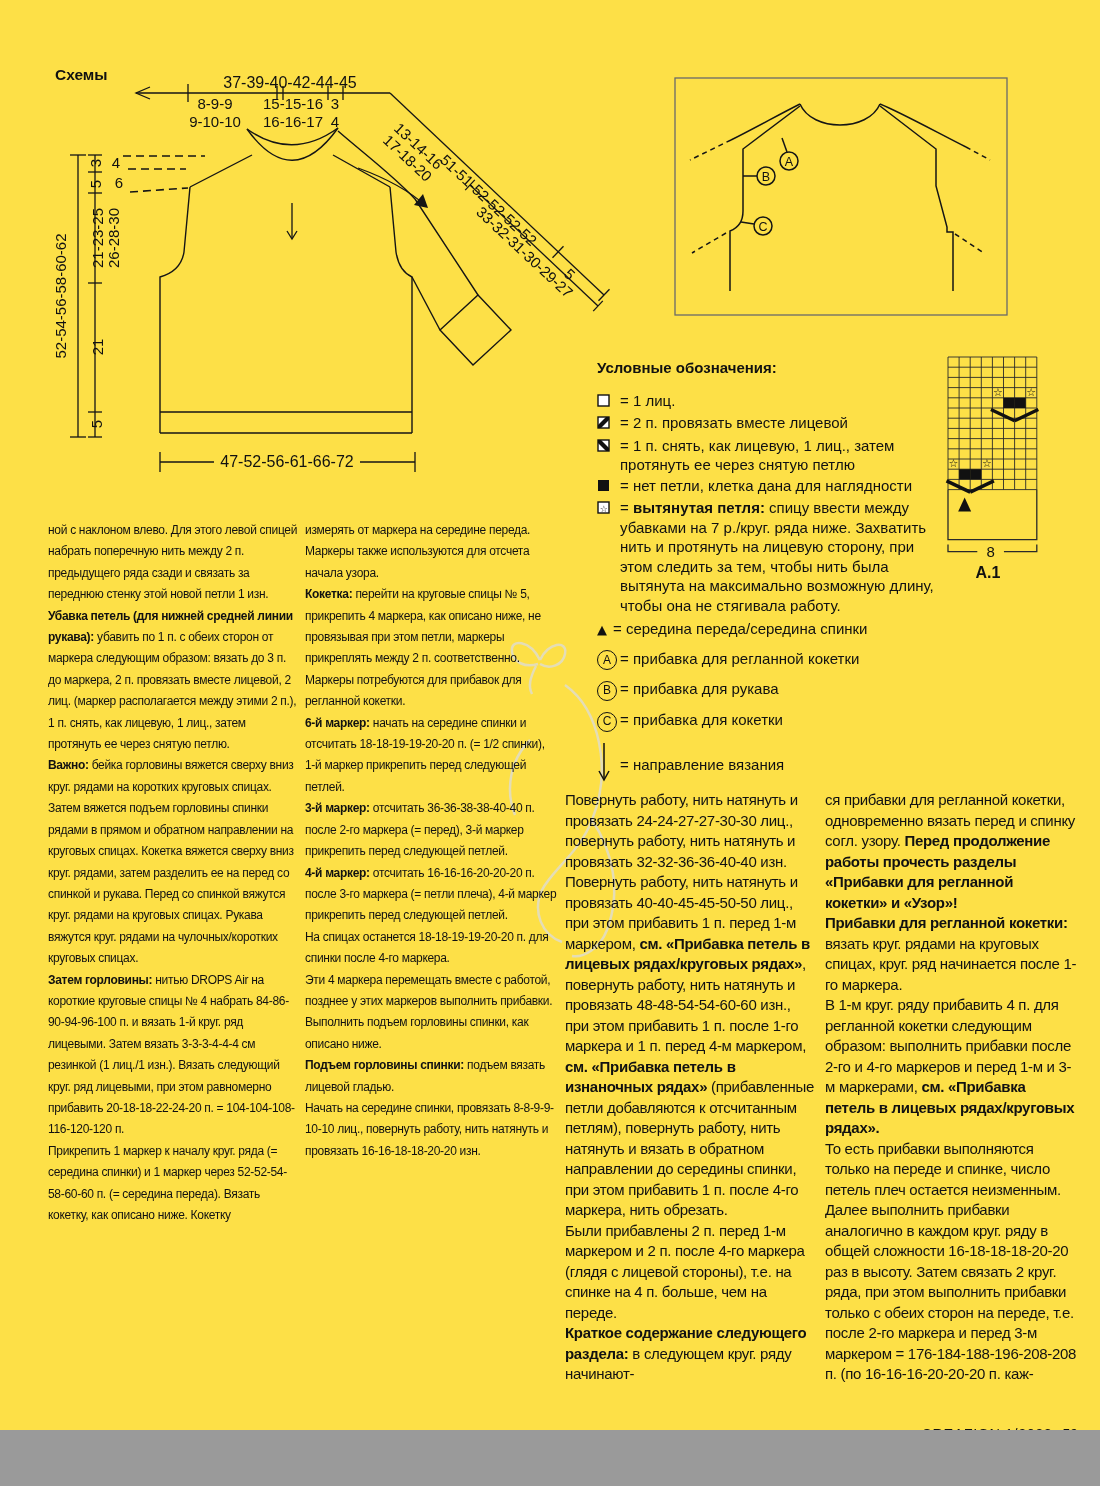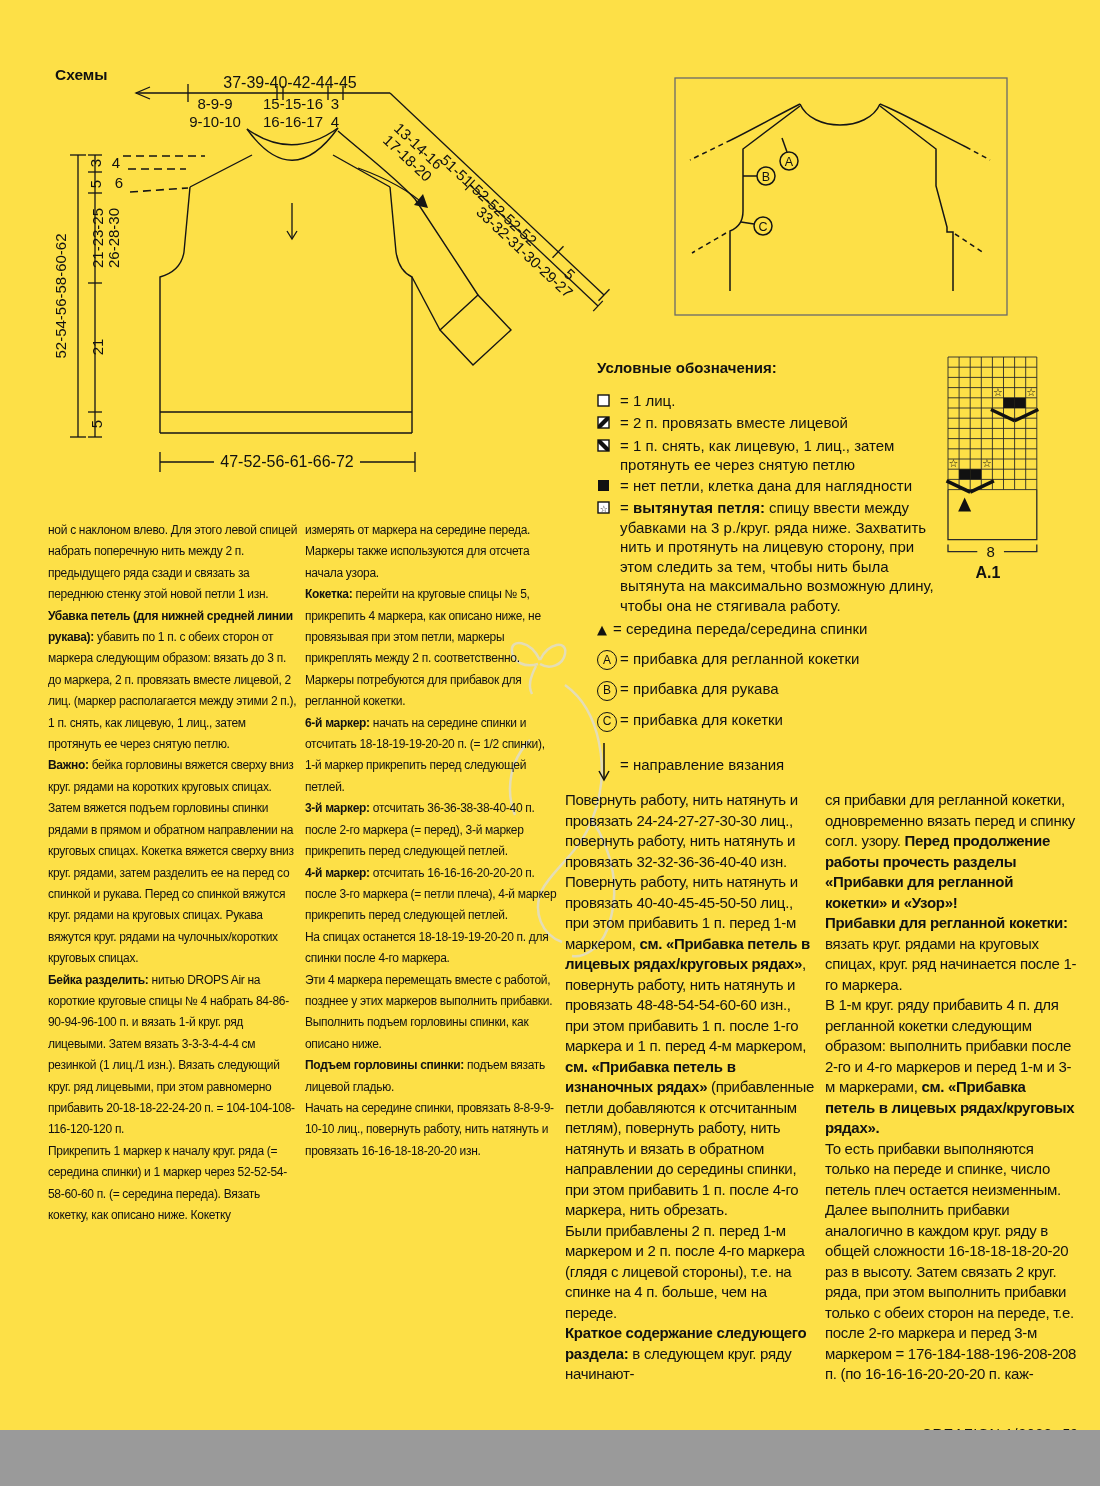--- a/index.html
+++ b/index.html
@@ -208,21 +208,21 @@
       <span class="lt"><span>= нет петли, клетка дана для наглядности</span></span>
     </div>
 
     <div class="li">
       <span class="sym">
         <svg width="14" height="14">
             <rect x="1" y="1" width="11" height="11" fill="#fff" stroke="#111" stroke-width="1.4"></rect>
         <text x="6.7" y="10.6" text-anchor="middle" style="font:9px 'DejaVu Sans',sans-serif;fill:#111">☆</text>
           </svg>
       </span>
-      <span class="lt"><span>= </span><span class="b">вытянутая петля:</span><span> спицу ввести между убавками на 3 р./круг. ряда ниже. Захватить нить и протянуть на лицевую сторону, при этом следить за тем, чтобы нить была вытянута на максимально возможную длину, чтобы она не стягивала работу.</span></span>
+      <span class="lt"><span>= </span><span class="b">вытянутая петля:</span><span> спицу ввести между убавками на 7 р./круг. ряда ниже. Захватить нить и протянуть на лицевую сторону, при этом следить за тем, чтобы нить была вытянута на максимально возможную длину, чтобы она не стягивала работу.</span></span>
     </div>
 
     <div class="li tri">
       <span class="sym">▲</span>
       <span class="lt"><span>= середина переда/середина спинки</span></span>
     </div>
 
     <div class="li abc">
       <span class="sym"><span class="circ">A</span></span>
       <span class="lt"><span>= прибавка для регланной кокетки</span></span>
@@ -287,21 +287,21 @@
       <polygon points="22.65,144.6 16.15,158.6 29.15,158.6" fill="#111"></polygon>
       <path d="M6,191.6 L6,198.6 L35.304,198.6 M61.943999999999996,198.6 L94.8,198.6 L94.8,191.6" class="cgb"></path>
       <text x="48.623999999999995" y="203.6" text-anchor="middle" class="cnum">8</text>
       <text x="45.96" y="224.6" text-anchor="middle" class="cl">A.1</text>
     </svg>
 
   <div class="col c12" style="left:48px;top:520px;">
       <p><span>ной с наклоном влево. Для этого левой спицей набрать поперечную нить между 2 п. предыдущего ряда сзади и связать за переднюю стенку этой новой петли 1 изн.</span></p>
       <p><span class="b">Убавка петель (для нижней средней линии рукава):</span><span> убавить по 1 п. с обеих сторон от маркера следующим образом: вязать до 3 п. до маркера, 2 п. провязать вместе лицевой, 2 лиц. (маркер располагается между этими 2 п.), 1 п. снять, как лицевую, 1 лиц., затем протянуть ее через снятую петлю.</span></p>
       <p><span class="b">Важно:</span><span> бейка горловины вяжется сверху вниз круг. рядами на коротких круговых спицах. Затем вяжется подъем горловины спинки рядами в прямом и обратном направлении на круговых спицах. Кокетка вяжется сверху вниз круг. рядами, затем разделить ее на перед со спинкой и рукава. Перед со спинкой вяжутся круг. рядами на круговых спицах. Рукава вяжутся круг. рядами на чулочных/коротких круговых спицах.</span></p>
-      <p><span class="b">Бейка разделить:</span><span> нитью DROPS Air на короткие круговые спицы № 4 набрать 84-86-90-94-96-100 п. и вязать 1-й круг. ряд лицевыми. Затем вязать 3-3-3-4-4-4 см резинкой (1 лиц./1 изн.). Вязать следующий круг. ряд лицевыми, при этом равномерно прибавить 20-18-18-22-24-20 п. = 104-104-108-116-120-120 п.</span></p>
+      <p><span class="b">Затем горловины:</span><span> нитью DROPS Air на короткие круговые спицы № 4 набрать 84-86-90-94-96-100 п. и вязать 1-й круг. ряд лицевыми. Затем вязать 3-3-3-4-4-4 см резинкой (1 лиц./1 изн.). Вязать следующий круг. ряд лицевыми, при этом равномерно прибавить 20-18-18-22-24-20 п. = 104-104-108-116-120-120 п.</span></p>
       <p><span>Прикрепить 1 маркер к началу круг. ряда (= середина спинки) и 1 маркер через 52-52-54-58-60-60 п. (= середина переда). Вязать кокетку, как описано ниже. Кокетку</span></p>
     </div>
   <div class="col c12" style="left:305px;top:520px;">
       <p><span>измерять от маркера на середине переда. Маркеры также используются для отсчета начала узора.</span></p>
       <p><span class="b">Кокетка:</span><span> перейти на круговые спицы № 5, прикрепить 4 маркера, как описано ниже, не провязывая при этом петли, маркеры прикреплять между 2 п. соответственно. Маркеры потребуются для прибавок для регланной кокетки.</span></p>
       <p><span class="b">6-й маркер:</span><span> начать на середине спинки и отсчитать 18-18-19-19-20-20 п. (= 1/2 спинки), 1-й маркер прикрепить перед следующей петлей.</span></p>
       <p><span class="b">3-й маркер:</span><span> отсчитать 36-36-38-38-40-40 п. после 2-го маркера (= перед), 3-й маркер прикрепить перед следующей петлей.</span></p>
       <p><span class="b">4-й маркер:</span><span> отсчитать 16-16-16-20-20-20 п. после 3-го маркера (= петли плеча), 4-й маркер прикрепить перед следующей петлей.</span></p>
       <p><span>На спицах останется 18-18-19-19-20-20 п. для спинки после 4-го маркера.</span></p>
       <p><span>Эти 4 маркера перемещать вместе с работой, позднее у этих маркеров выполнить прибавки.</span></p>

